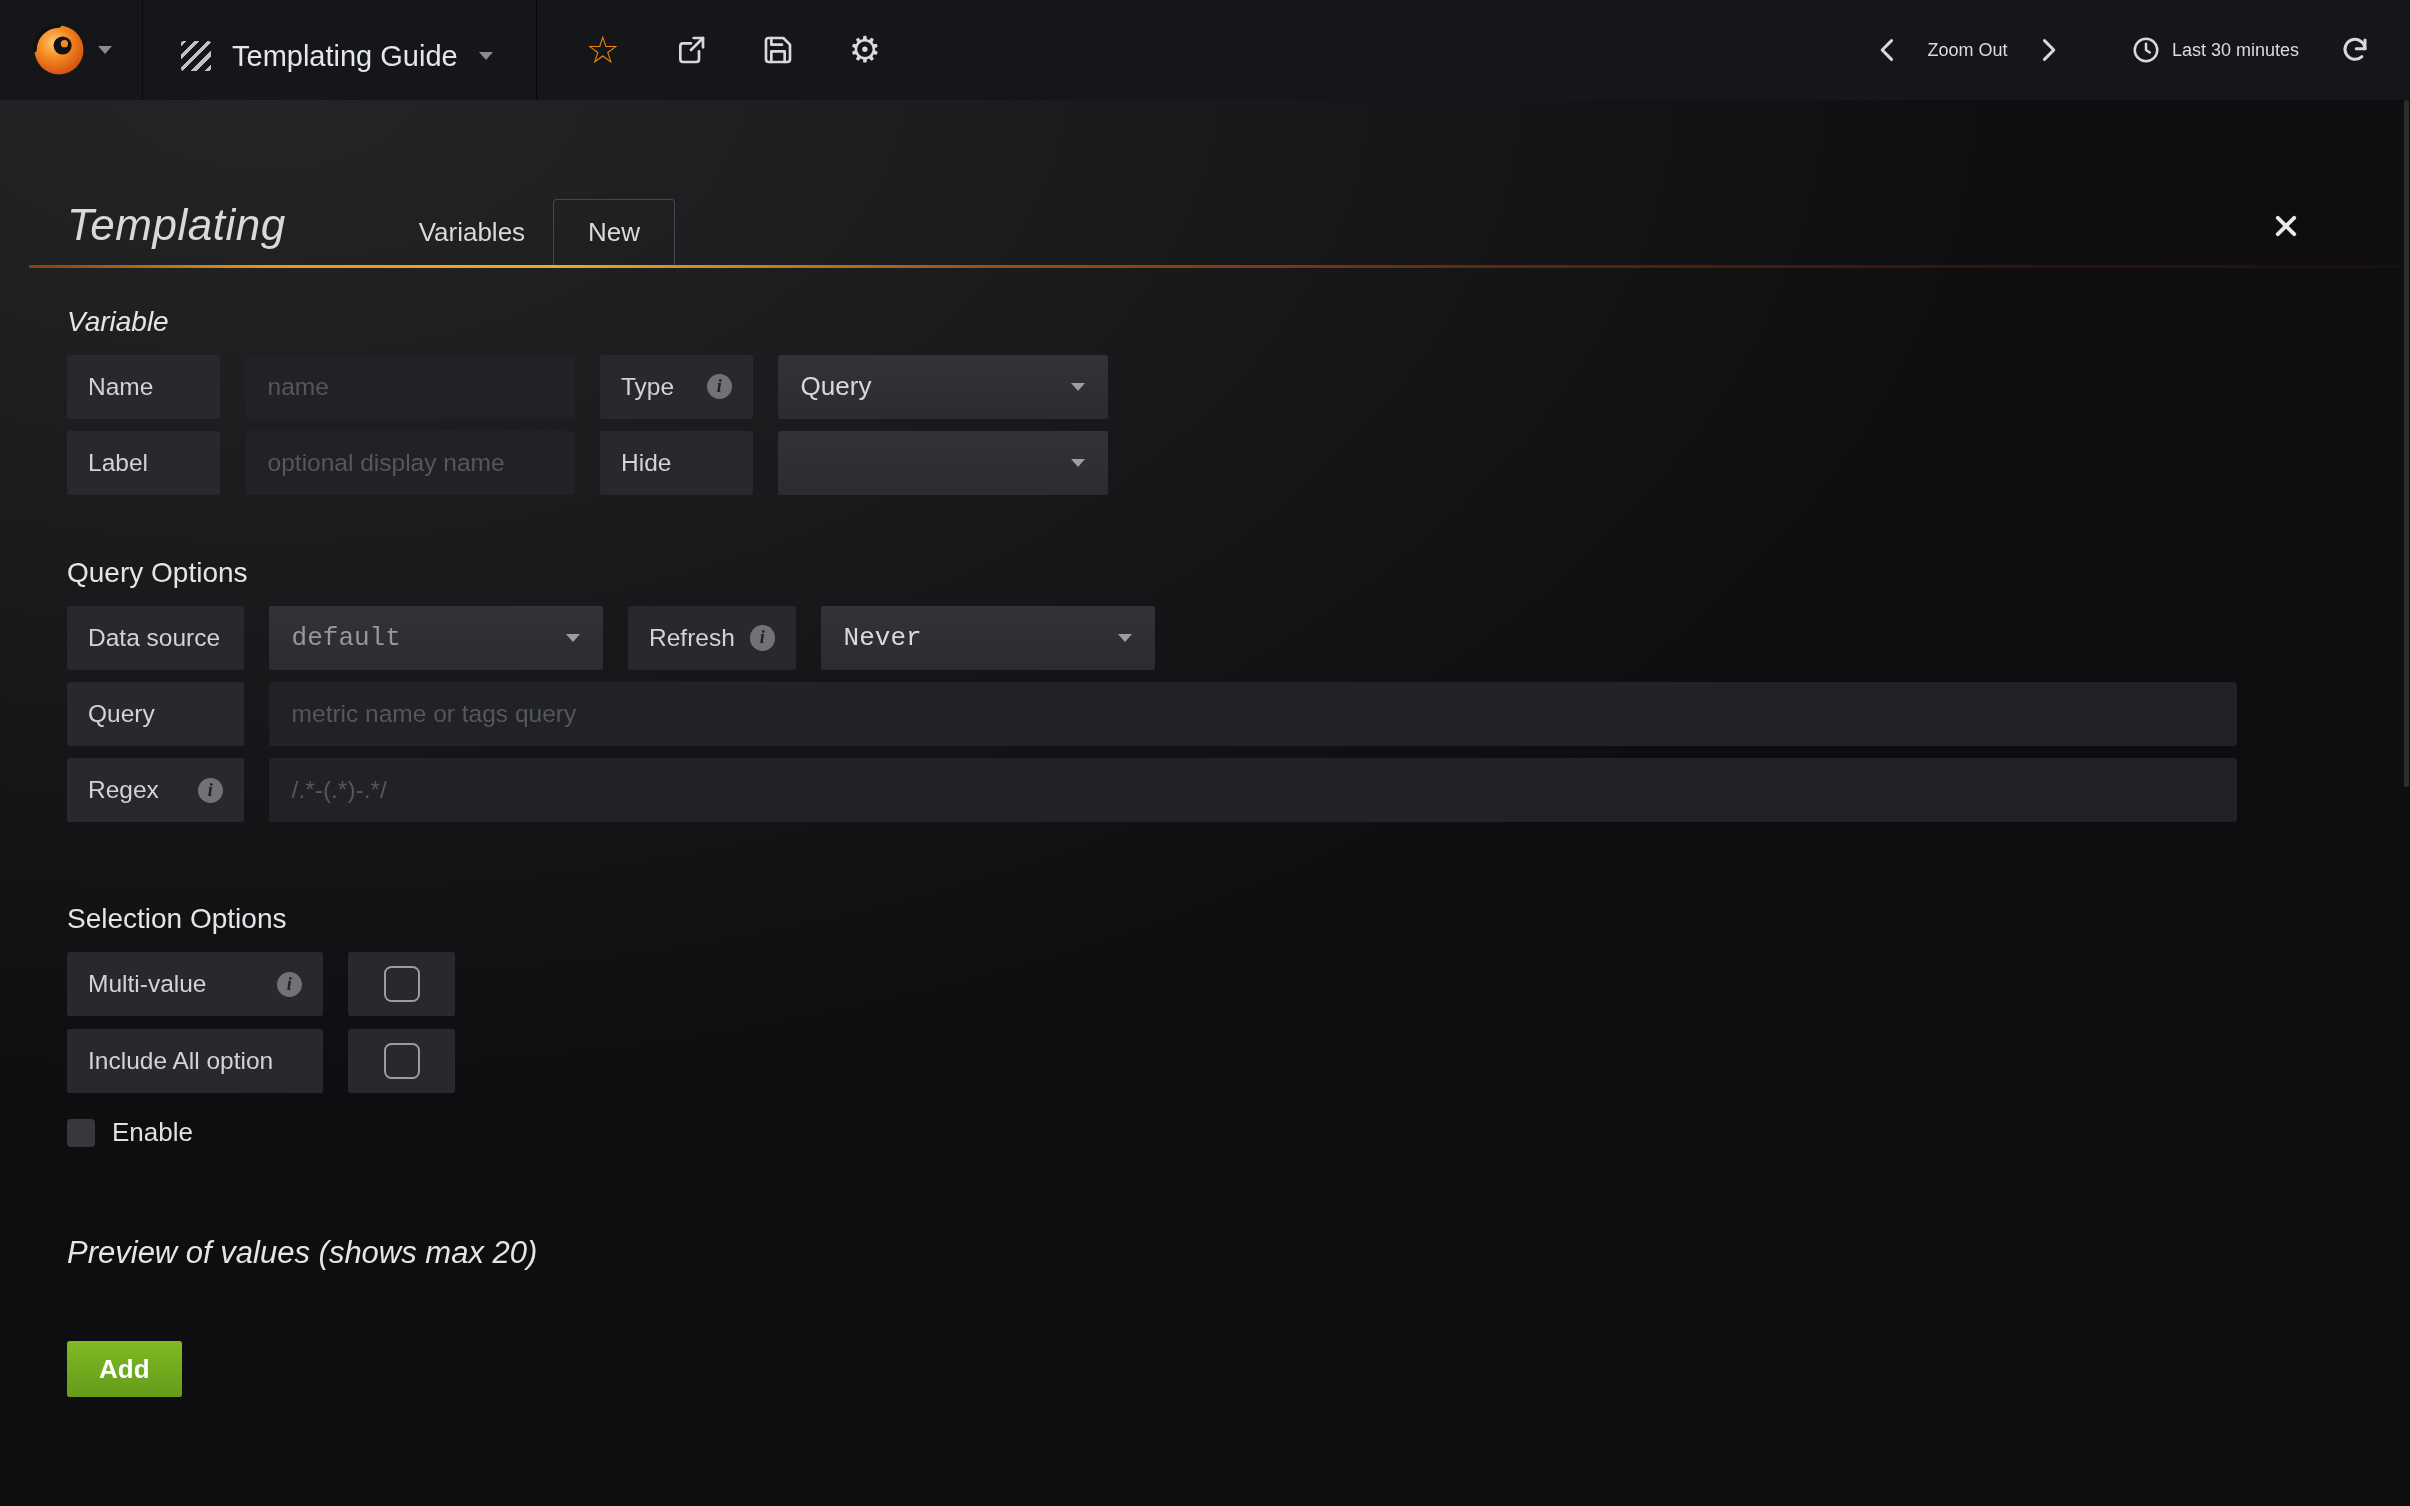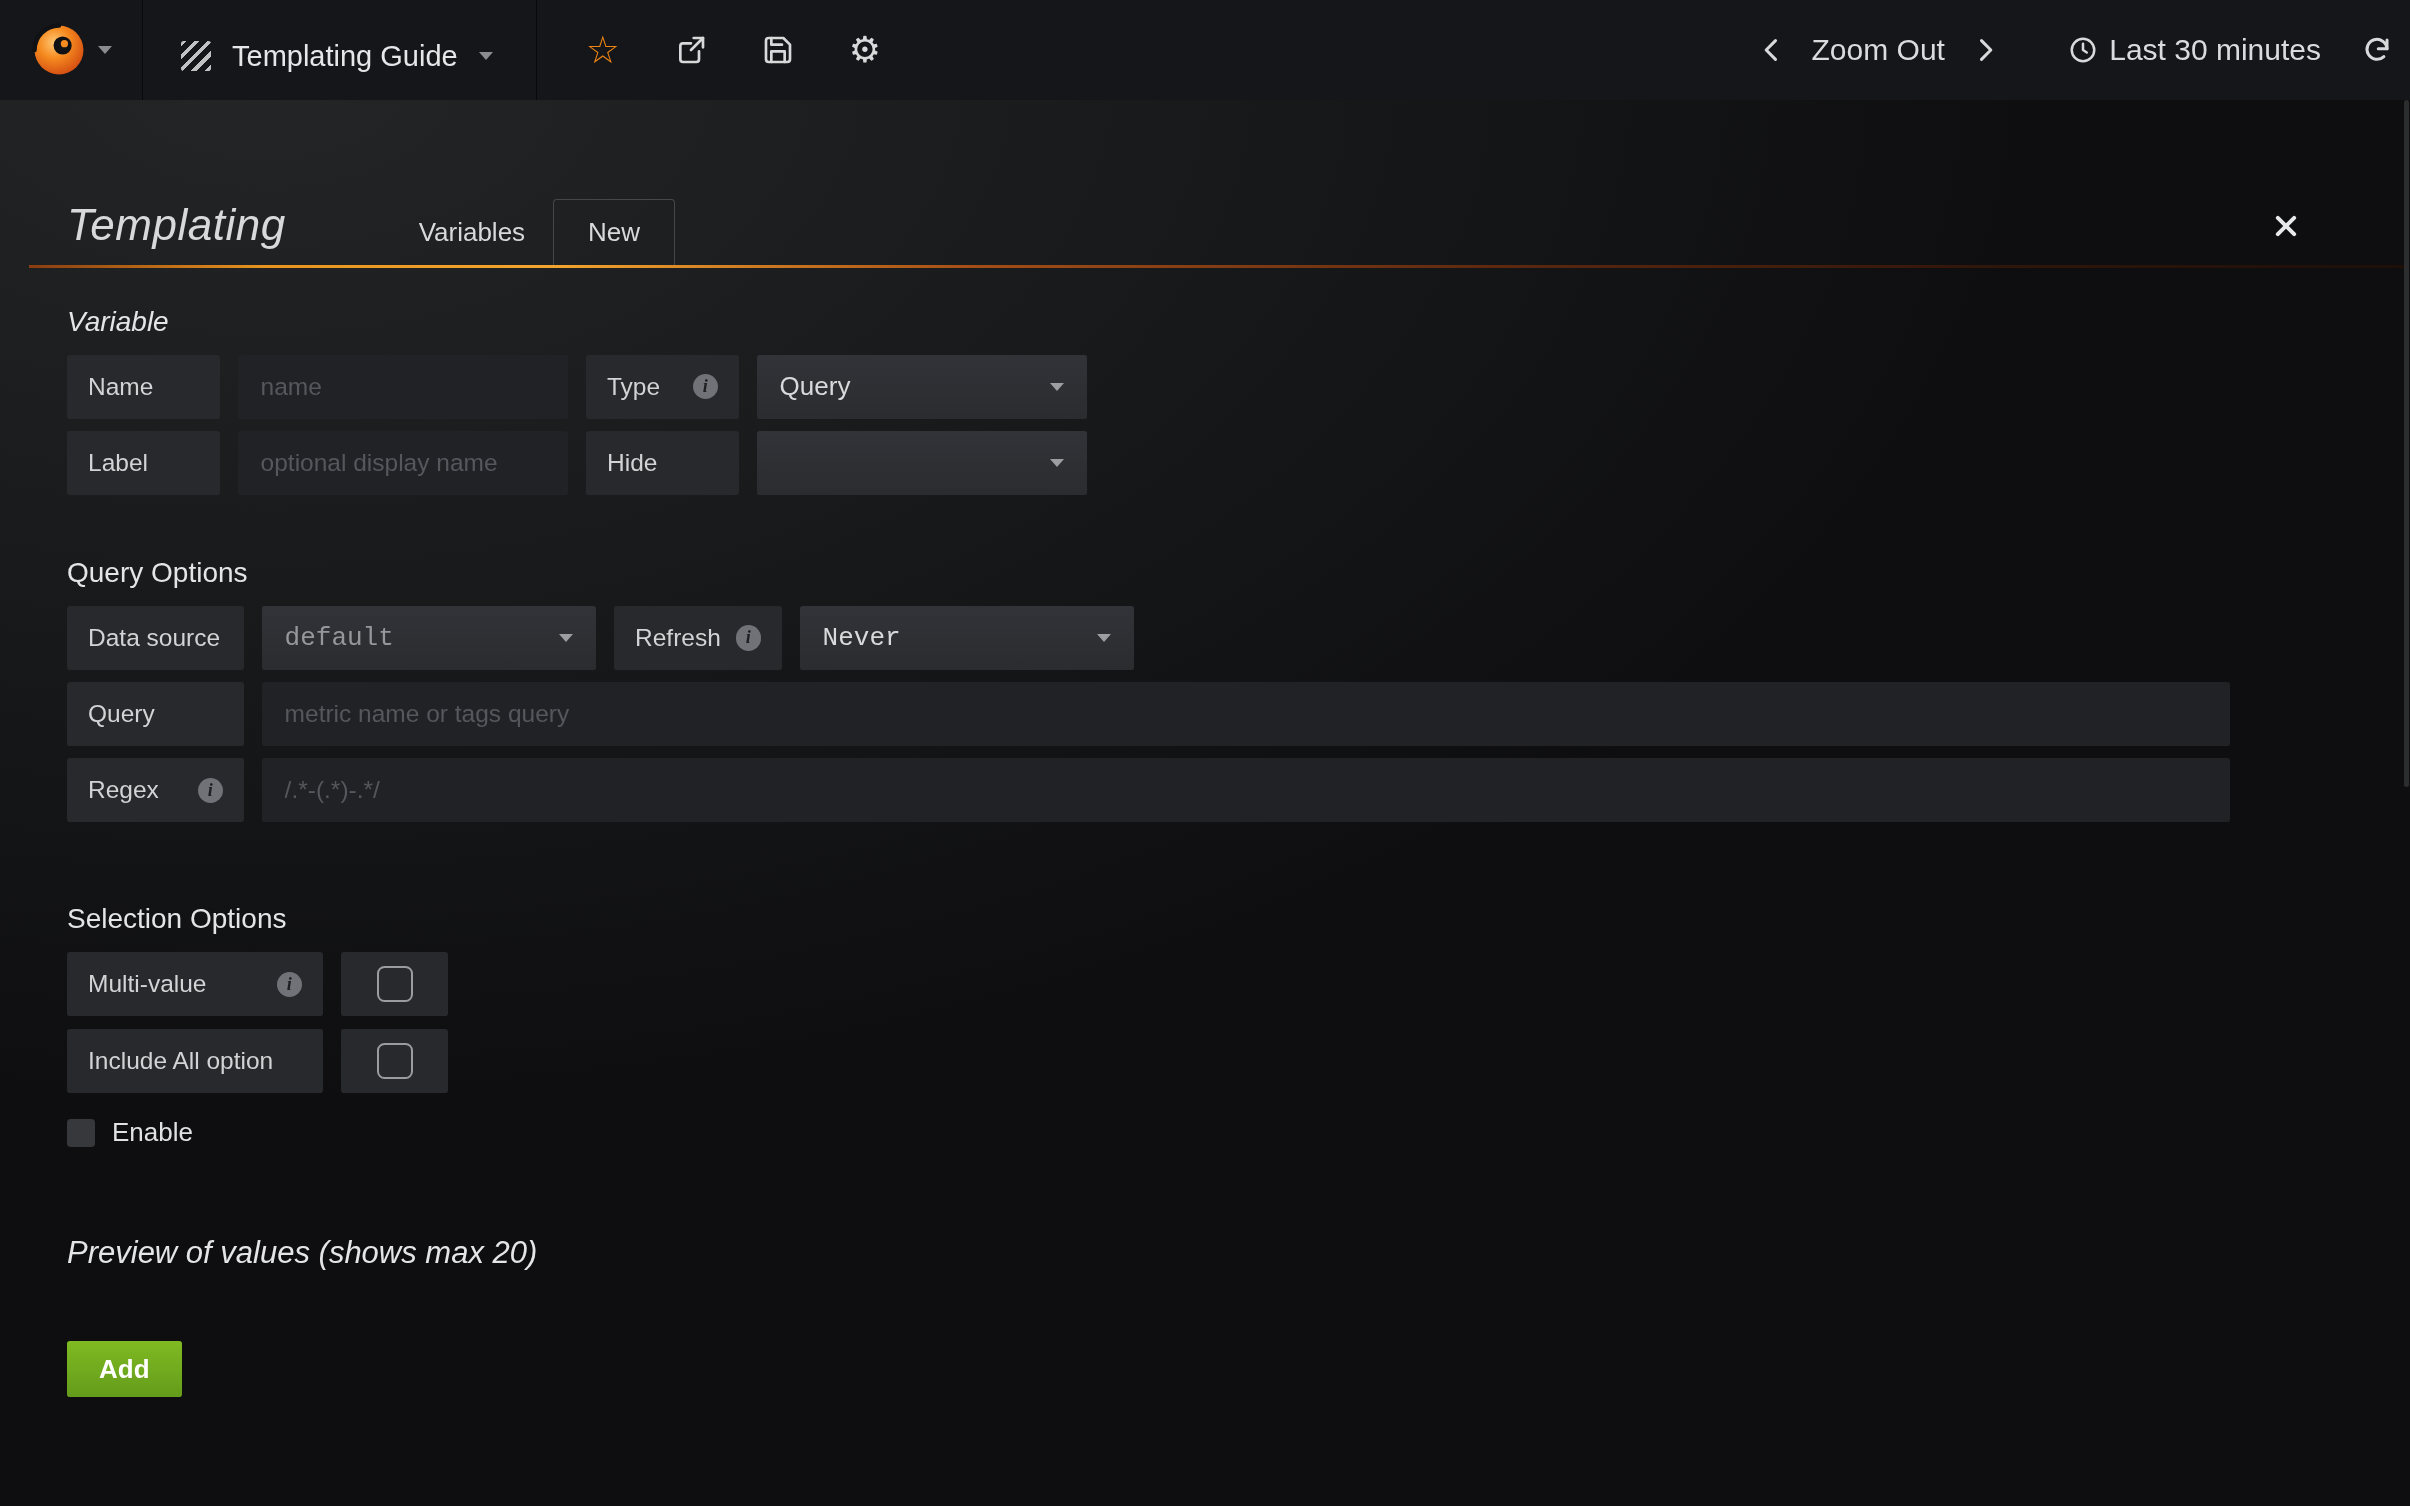--- a/index.html
+++ b/index.html
@@ -17,21 +17,21 @@
   .logo-block { width:143px; display:flex; align-items:center; justify-content:center; gap:9.4px; border-right:0.9px solid rgba(0,0,0,.55); cursor:pointer; }
   .logo-circle { width:58px; height:58px; display:block; }
   .caret-down { width:0; height:0; border-left:7.5px solid transparent; border-right:7.5px solid transparent; border-top:8.5px solid #8b8c8f; }
   .dash-block { display:flex; align-items:center; gap:21px; padding:12px 43px 0 38px; border-right:0.9px solid rgba(0,0,0,.55); cursor:pointer; }
   .grid-icon { width:30px; height:30px; border-radius:2.8px; background:repeating-linear-gradient(135deg,#cfd0d2 0 3.8px,transparent 3.8px 9.4px); opacity:.92; }
   .dash-title { font-size:29px; color:#e6e7e9; white-space:nowrap; }
   .nav-icons { display:flex; align-items:center; gap:55px; padding-left:49px; }
   .icon-btn { display:flex; align-items:center; justify-content:center; cursor:pointer; line-height:1; }
   .star-glyph { font-size:38px; color:#ee8413; }
   .gear-glyph { font-size:36px; color:#d8d9da; }
-  .nav-right { margin-left:auto; display:flex; align-items:center; gap:26px; padding-right:19px; font-size:30px; color:#dadbdd; }
+  .nav-right { margin-left:auto; display:flex; align-items:center; gap:26px; padding-right:41px; font-size:18px; color:#dadbdd; }
   .nav-right .spacer { width:17px; }
   .clock-group { display:flex; align-items:center; gap:11.3px; cursor:pointer; }
   .refresh-btn { margin-left:15px; }
   svg.stroke-icon { display:block; }
 
   
   .scrollbar-thumb { position:absolute; top:100px; right:1.9px; width:5.6px; height:687px; background:#2c2d2f; border-radius:2.8px; z-index:20; }
 
   
   .content { position:absolute; top:100px; left:0; right:0; bottom:0; padding-left:67px; }
@@ -42,21 +42,21 @@
   .tab { height:66px; display:flex; align-items:center; padding:0 28px; font-size:26px; color:#d8d9da; cursor:pointer; }
   .tab.active { border:0.9px solid #46474b; border-bottom:none; border-radius:3.8px 3.8px 0 0; padding:0 34px; }
   .close-btn { margin-left:auto; margin-right:111px; align-self:center; cursor:pointer; }
 
   .header-divider { height:2.8px; margin-left:-38px; width:calc(100% + 34px);
     background:linear-gradient(to right,#8a3c10 0%, #e8951f 10%, #f2a52e 22%, #a34d16 40%, #5c2810 62%, #31160a 82%, #1d0f08 100%); }
 
   .section-heading { font-size:28px; font-weight:500; color:#e4e5e7; }
   .big-heading { font-size:31px; font-weight:500; color:#e4e5e7; }
 
-  .form-row { display:flex; gap:18px; margin-top:12.2px;align-items:center; }
+  .form-row { display:flex; gap:25px; margin-top:12.2px;align-items:center; }
   .form-row.first { margin-top:17px; }
 
   .gf-label { height:64px; background:#28292c; border-radius:2.8px; display:flex; align-items:center; padding:0 21px; font-size:24.5px; color:#d2d3d5; white-space:nowrap; }
   .gf-label.has-info { justify-content:space-between; }
   .info-icon { width:25.4px; height:25.4px; border-radius:50%; background:#717277; color:#1e1f22; font-size:18px; font-weight:bold; font-style:italic; display:flex; align-items:center; justify-content:center; font-family:"Liberation Serif",serif; flex:none; margin-left:13px; }
 
   .gf-input { height:64px; background:#212225; border:none; outline:none; border-radius:2.8px; color:#d8d9da; font-size:24.5px; padding:0 22.6px; font-family:inherit; }
   .gf-input::placeholder { color:#55575c; opacity:1; }
 
   .gf-select { height:64px; background:linear-gradient(180deg,#323338,#2b2c2f); border-radius:2.8px; display:flex; align-items:center; justify-content:space-between; padding:0 22.6px; font-size:26px; color:#d8d9da; cursor:pointer; }

